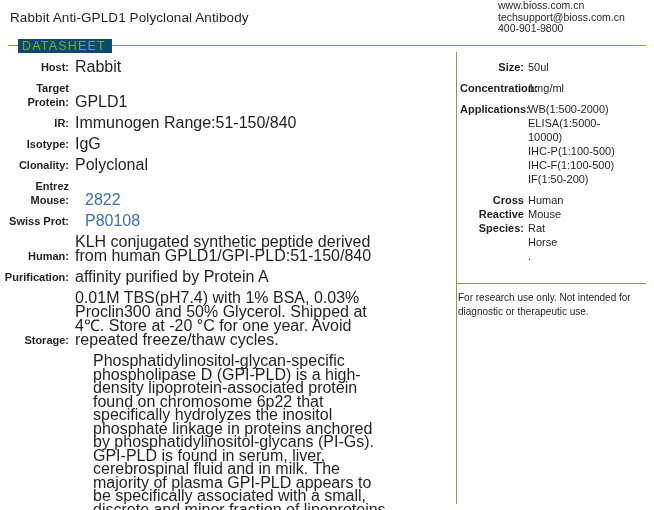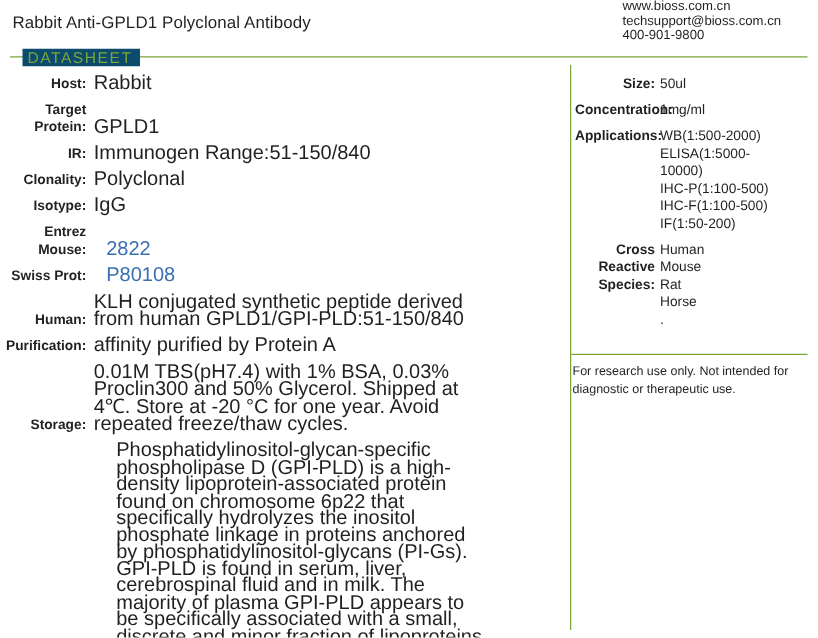--- a/index.html
+++ b/index.html
@@ -191,27 +191,27 @@
       <div class="lbl">Target Protein:</div>
       <div class="val">GPLD1</div>
     </div>
 
     <div class="row">
       <div class="lbl">IR:</div>
       <div class="val">Immunogen Range:51-150/840</div>
     </div>
 
     <div class="row">
+      <div class="lbl">Isotype:</div>
+      <div class="val">IgG</div>
+    </div>
+
+    <div class="row">
       <div class="lbl">Clonality:</div>
       <div class="val">Polyclonal</div>
-    </div>
-
-    <div class="row">
-      <div class="lbl">Isotype:</div>
-      <div class="val">IgG</div>
     </div>
 
     <div class="row">
       <div class="lbl">Entrez Mouse:</div>
       <div class="val"><a class="link" href="#">2822</a></div>
     </div>
 
     <div class="row">
       <div class="lbl">Swiss Prot:</div>
       <div class="val"><a class="link" href="#">P80108</a></div>

